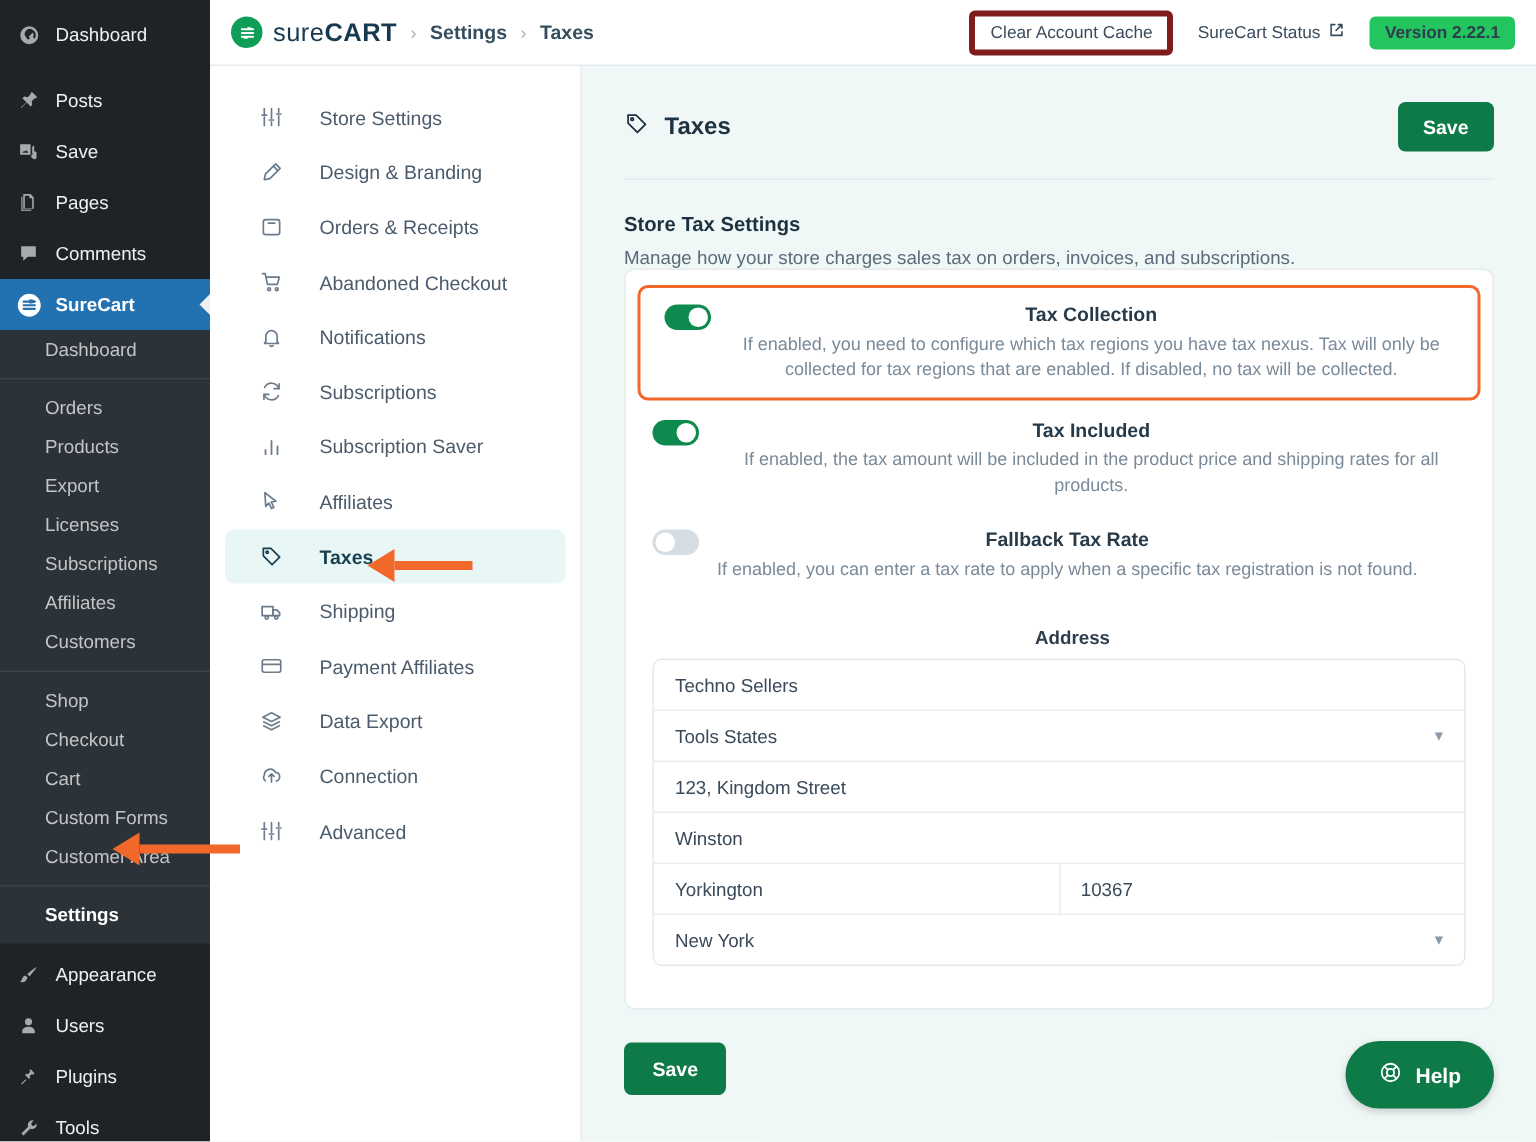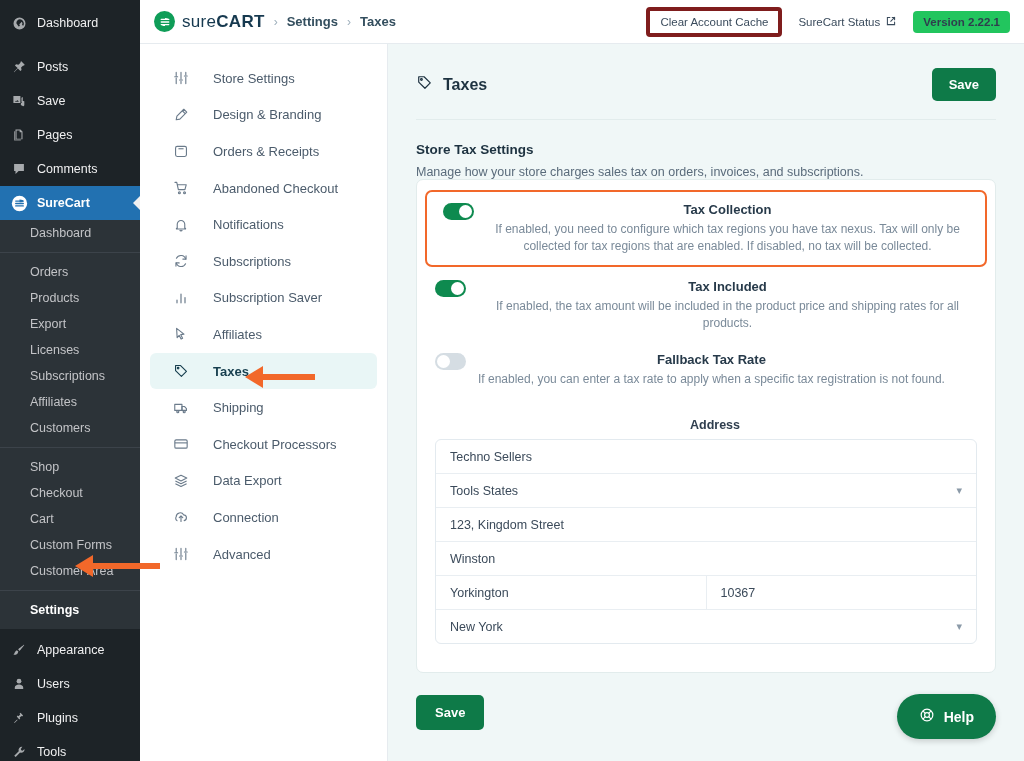--- a/index.html
+++ b/index.html
@@ -363,21 +363,21 @@
             </span>
           <span>Shipping</span>
         </div>
         <div class="nav-item">
           <span class="nico">
               <svg width="16" height="16" viewBox="0 0 20 20" fill="none" stroke="currentColor" stroke-width="1.4" stroke-linejoin="round">
                 <rect x="2.3" y="4.8" width="15.4" height="10.4" rx="1.6"></rect>
                 <path d="M2.3 8.6h15.4"></path>
               </svg>
             </span>
-          <span>Checkout Processors</span>
+          <span>Payment Affiliates</span>
         </div>
         <div class="nav-item">
           <span class="nico">
               <svg width="16" height="16" viewBox="0 0 20 20" fill="none" stroke="currentColor" stroke-width="1.4" stroke-linejoin="round">
                 <path d="M10 2.8l7.2 3.6-7.2 3.6-7.2-3.6z"></path>
                 <path d="M3 10l7 3.5 7-3.5M3 13.4l7 3.5 7-3.5"></path>
               </svg>
             </span>
           <span>Data Export</span>
         </div>

